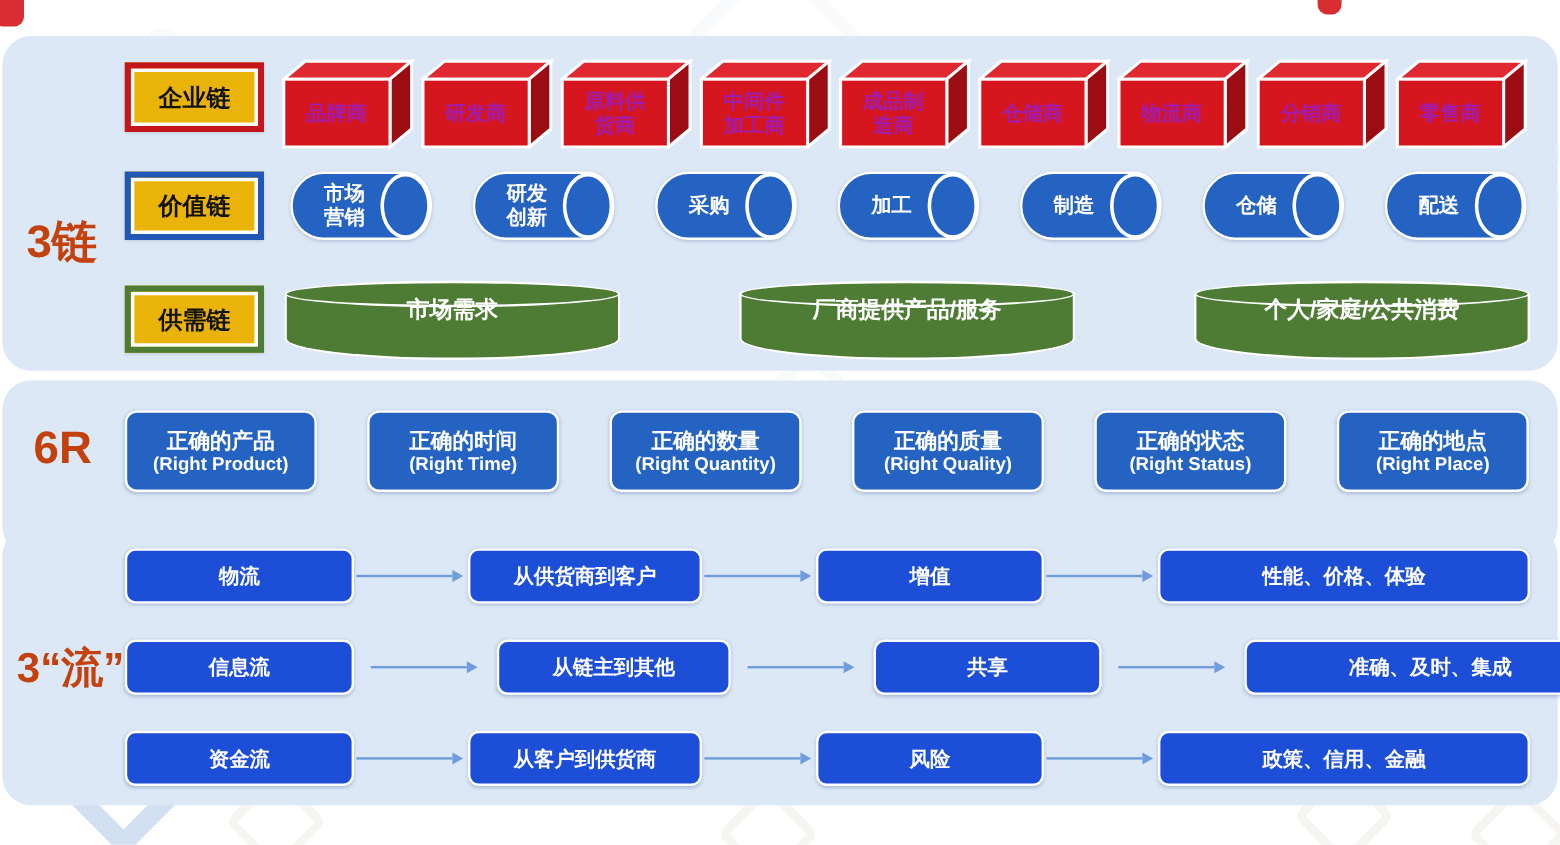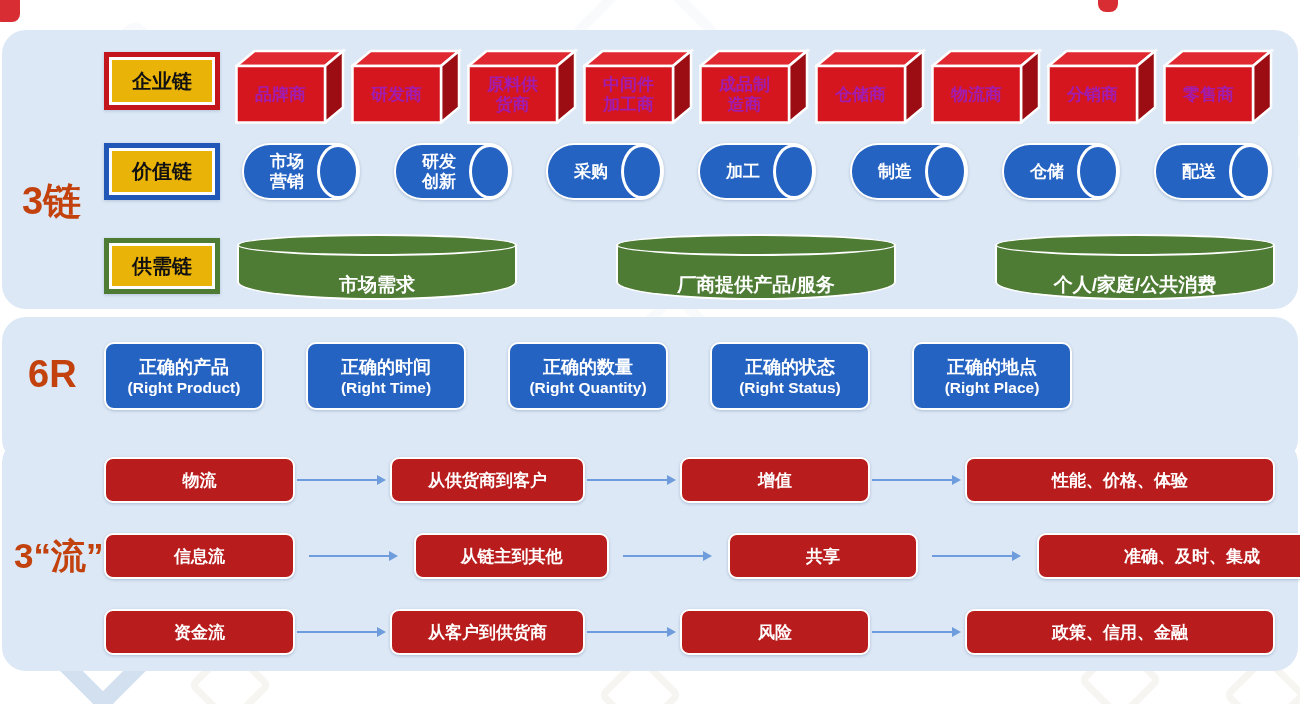--- a/index.html
+++ b/index.html
@@ -58,21 +58,21 @@
     content:"";position:absolute;right:-1px;top:-1px;width:42px;height:55px;
     border:3px solid #fff;border-radius:50%;box-sizing:border-box;background:transparent;
   }
 
   
   .row-green{position:absolute;left:235px;top:204px;width:1038px;display:flex;justify-content:space-between;}
   .cyl-v{
     position:relative;width:280px;height:55px;box-sizing:border-box;margin-top:11px;
     background:#4e7c35;border:2px solid #fff;border-top:none;
     border-radius:0 0 140px 140px / 0 0 18px 18px;
-    display:flex;align-items:flex-end;justify-content:center;
+    display:flex;align-items:flex-start;justify-content:center;
     color:#fff;font-weight:bold;font-size:19px;
   }
   .cyl-v::before{
     content:"";position:absolute;left:-2px;right:-2px;top:-11px;height:22px;
     background:#4e7c35;border:2px solid #fff;border-radius:50%;box-sizing:border-box;
   }
   .cyl-v .txt{position:relative;z-index:2;}
 
   
   .row-6r{position:absolute;left:102px;top:25px;display:flex;gap:42px;}
@@ -80,21 +80,21 @@
     width:160px;height:68px;box-sizing:border-box;background:#2563c2;border:2px solid #fff;
     border-radius:10px;display:flex;flex-direction:column;align-items:center;justify-content:center;
     color:#fff;font-weight:bold;box-shadow:0 1px 3px rgba(60,90,140,.3);
   }
   .r-box .cn{font-size:18px;line-height:1.35;}
   .r-box .en{font-size:15.5px;line-height:1.2;}
 
   
   .flow-row{position:absolute;left:0;width:1296px;height:46px;display:flex;align-items:center;}
   .f-box{
-    box-sizing:border-box;height:46px;background:#b91c1c;border:2px solid #fff;border-radius:9px;
+    box-sizing:border-box;height:46px;background:#1d4ed8;border:2px solid #fff;border-radius:9px;
     display:flex;align-items:center;justify-content:center;color:#fff;font-weight:bold;font-size:17px;
     box-shadow:0 1px 3px rgba(60,90,140,.3);flex:none;
   }
   .f-c1{width:191px;margin-left:102px;}
   .f-c2{width:195px;}
   .f-c3{width:190px;text-align:center;}
   .f-c4{width:310px;}
   .arrow{flex:none;position:relative;height:2px;background:#6f9cdc;}
   .a1{width:80px;margin:0 13px 0 2px;}
   .a2{width:80px;margin:0 13px 0 2px;}
@@ -246,20 +246,24 @@
     </div>
     <div class="r-box">
       <span class="cn">正确的时间</span>
       <span class="en">(Right Time)</span>
     </div>
     <div class="r-box">
       <span class="cn">正确的数量</span>
       <span class="en">(Right Quantity)</span>
     </div>
     <div class="r-box">
+      <span class="cn">正确的质量</span>
+      <span class="en">(Right Quality)</span>
+    </div>
+    <div class="r-box">
       <span class="cn">正确的状态</span>
       <span class="en">(Right Status)</span>
     </div>
     <div class="r-box">
       <span class="cn">正确的地点</span>
       <span class="en">(Right Place)</span>
     </div>
   </div>
 </div>
 

